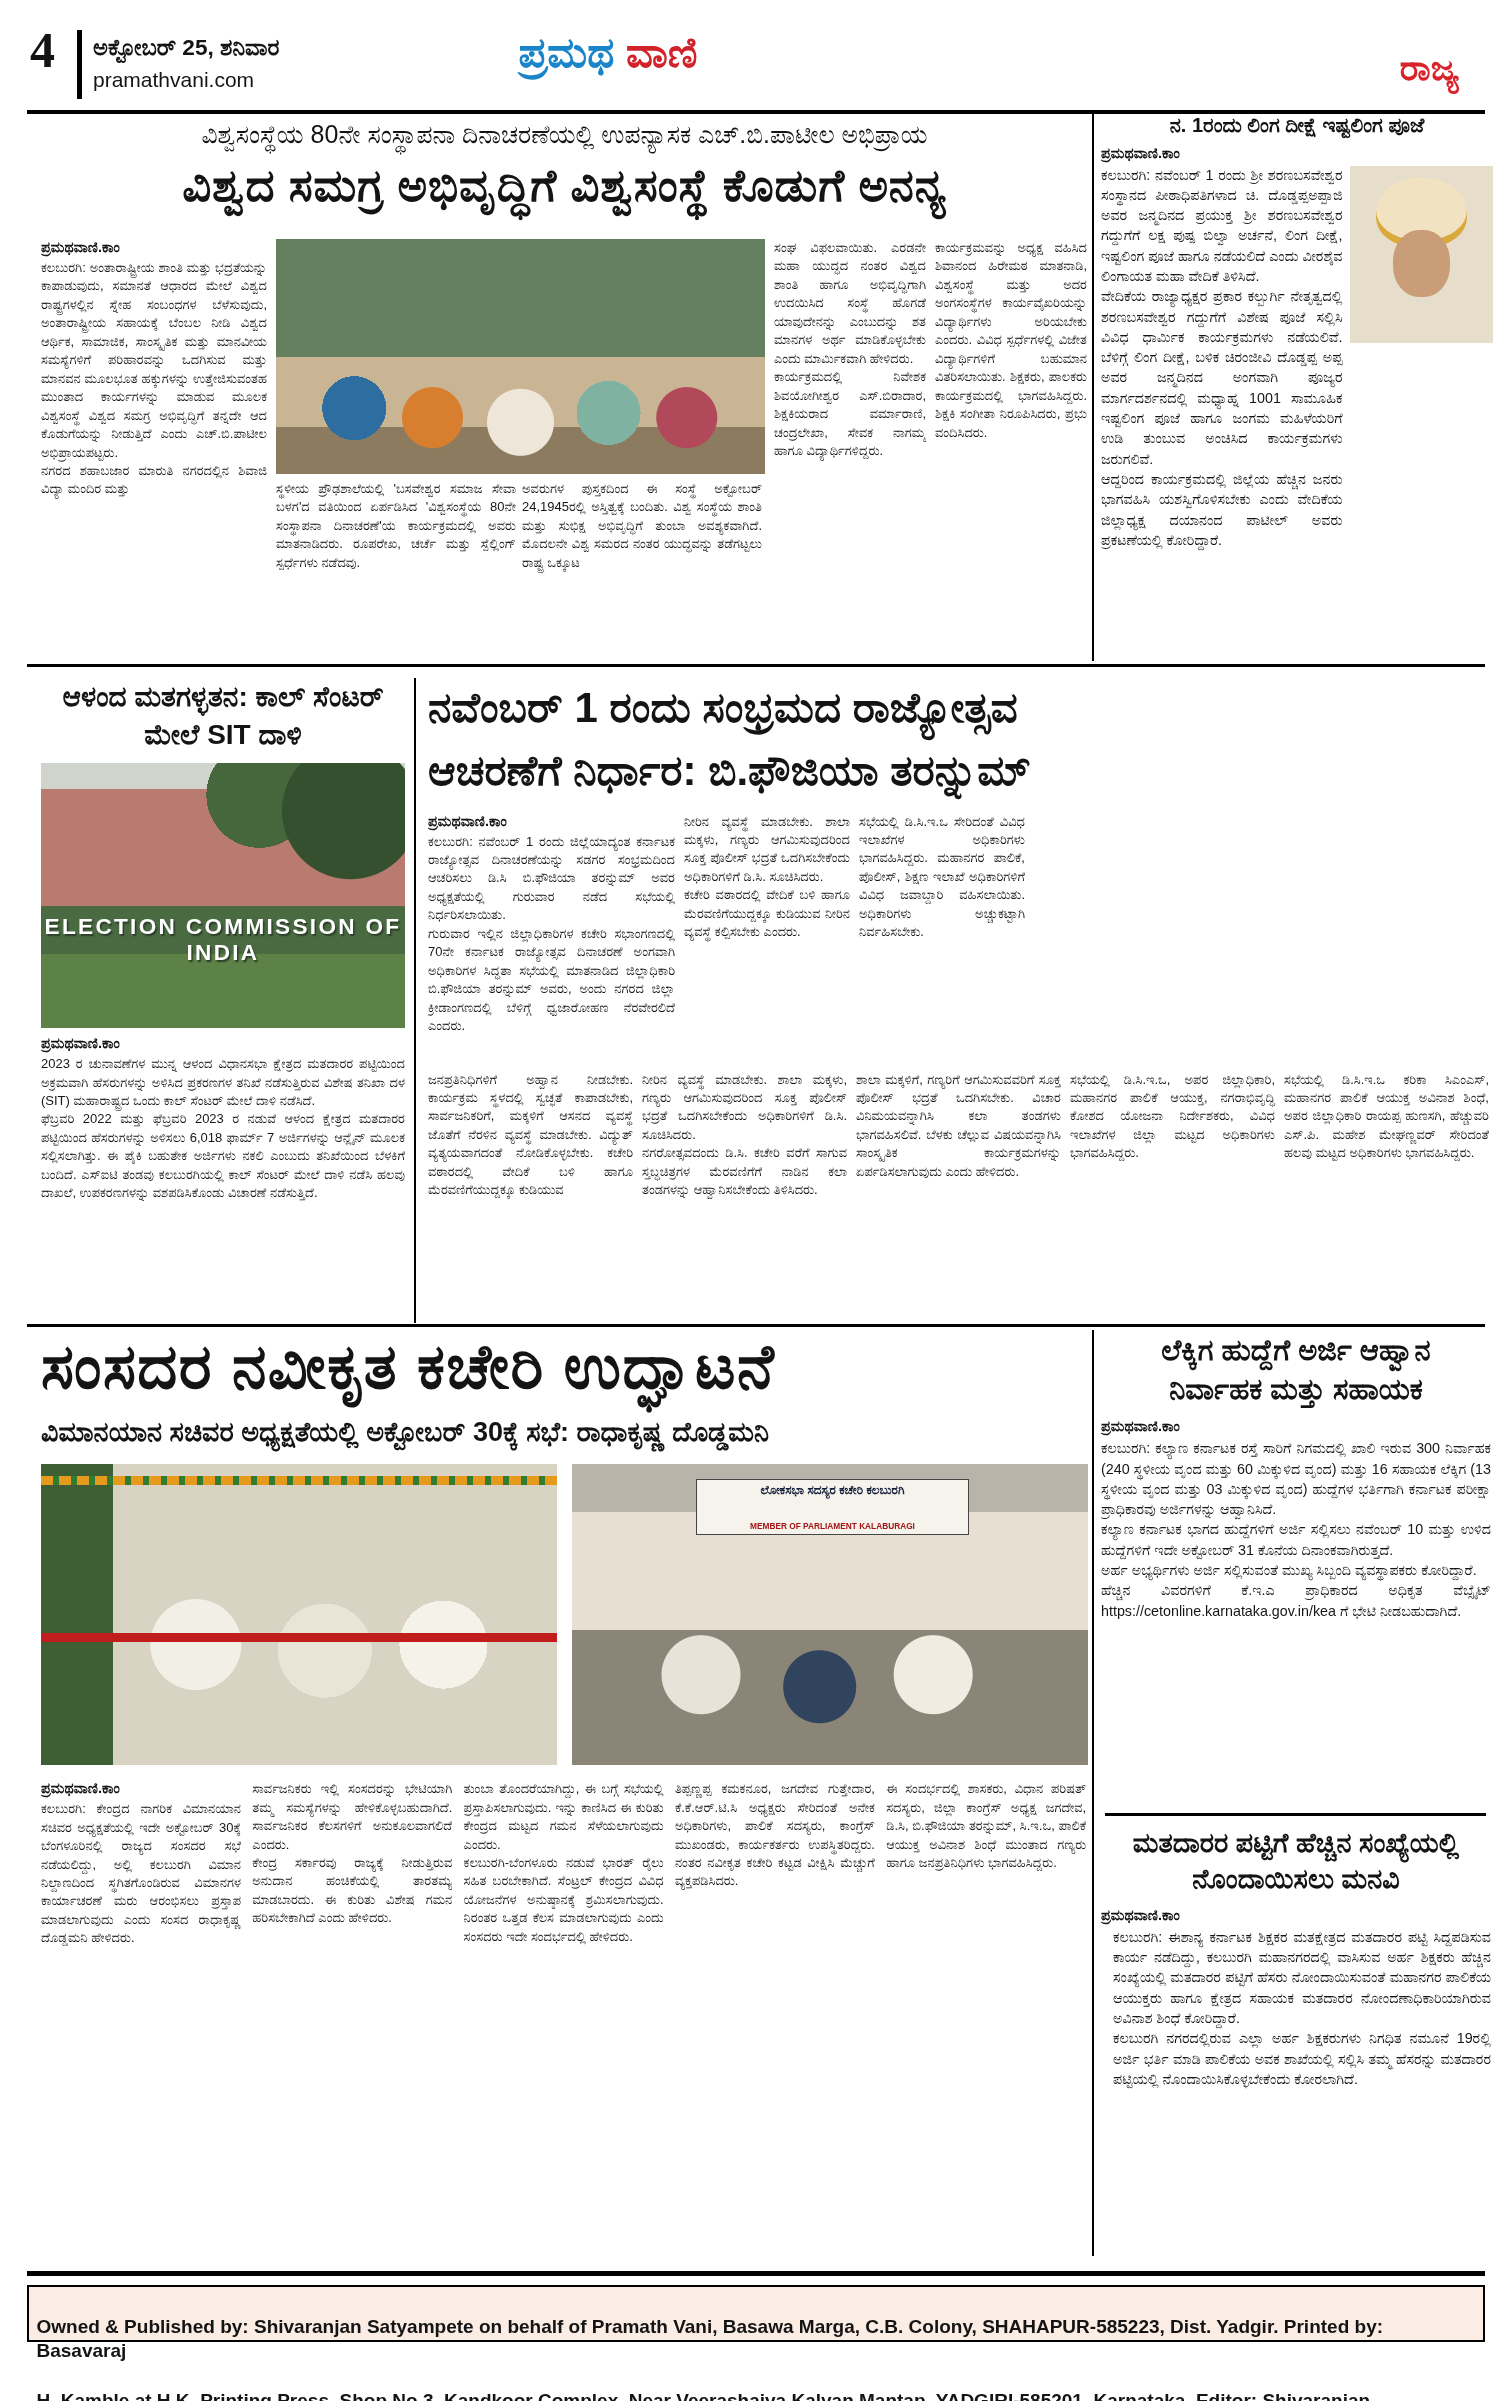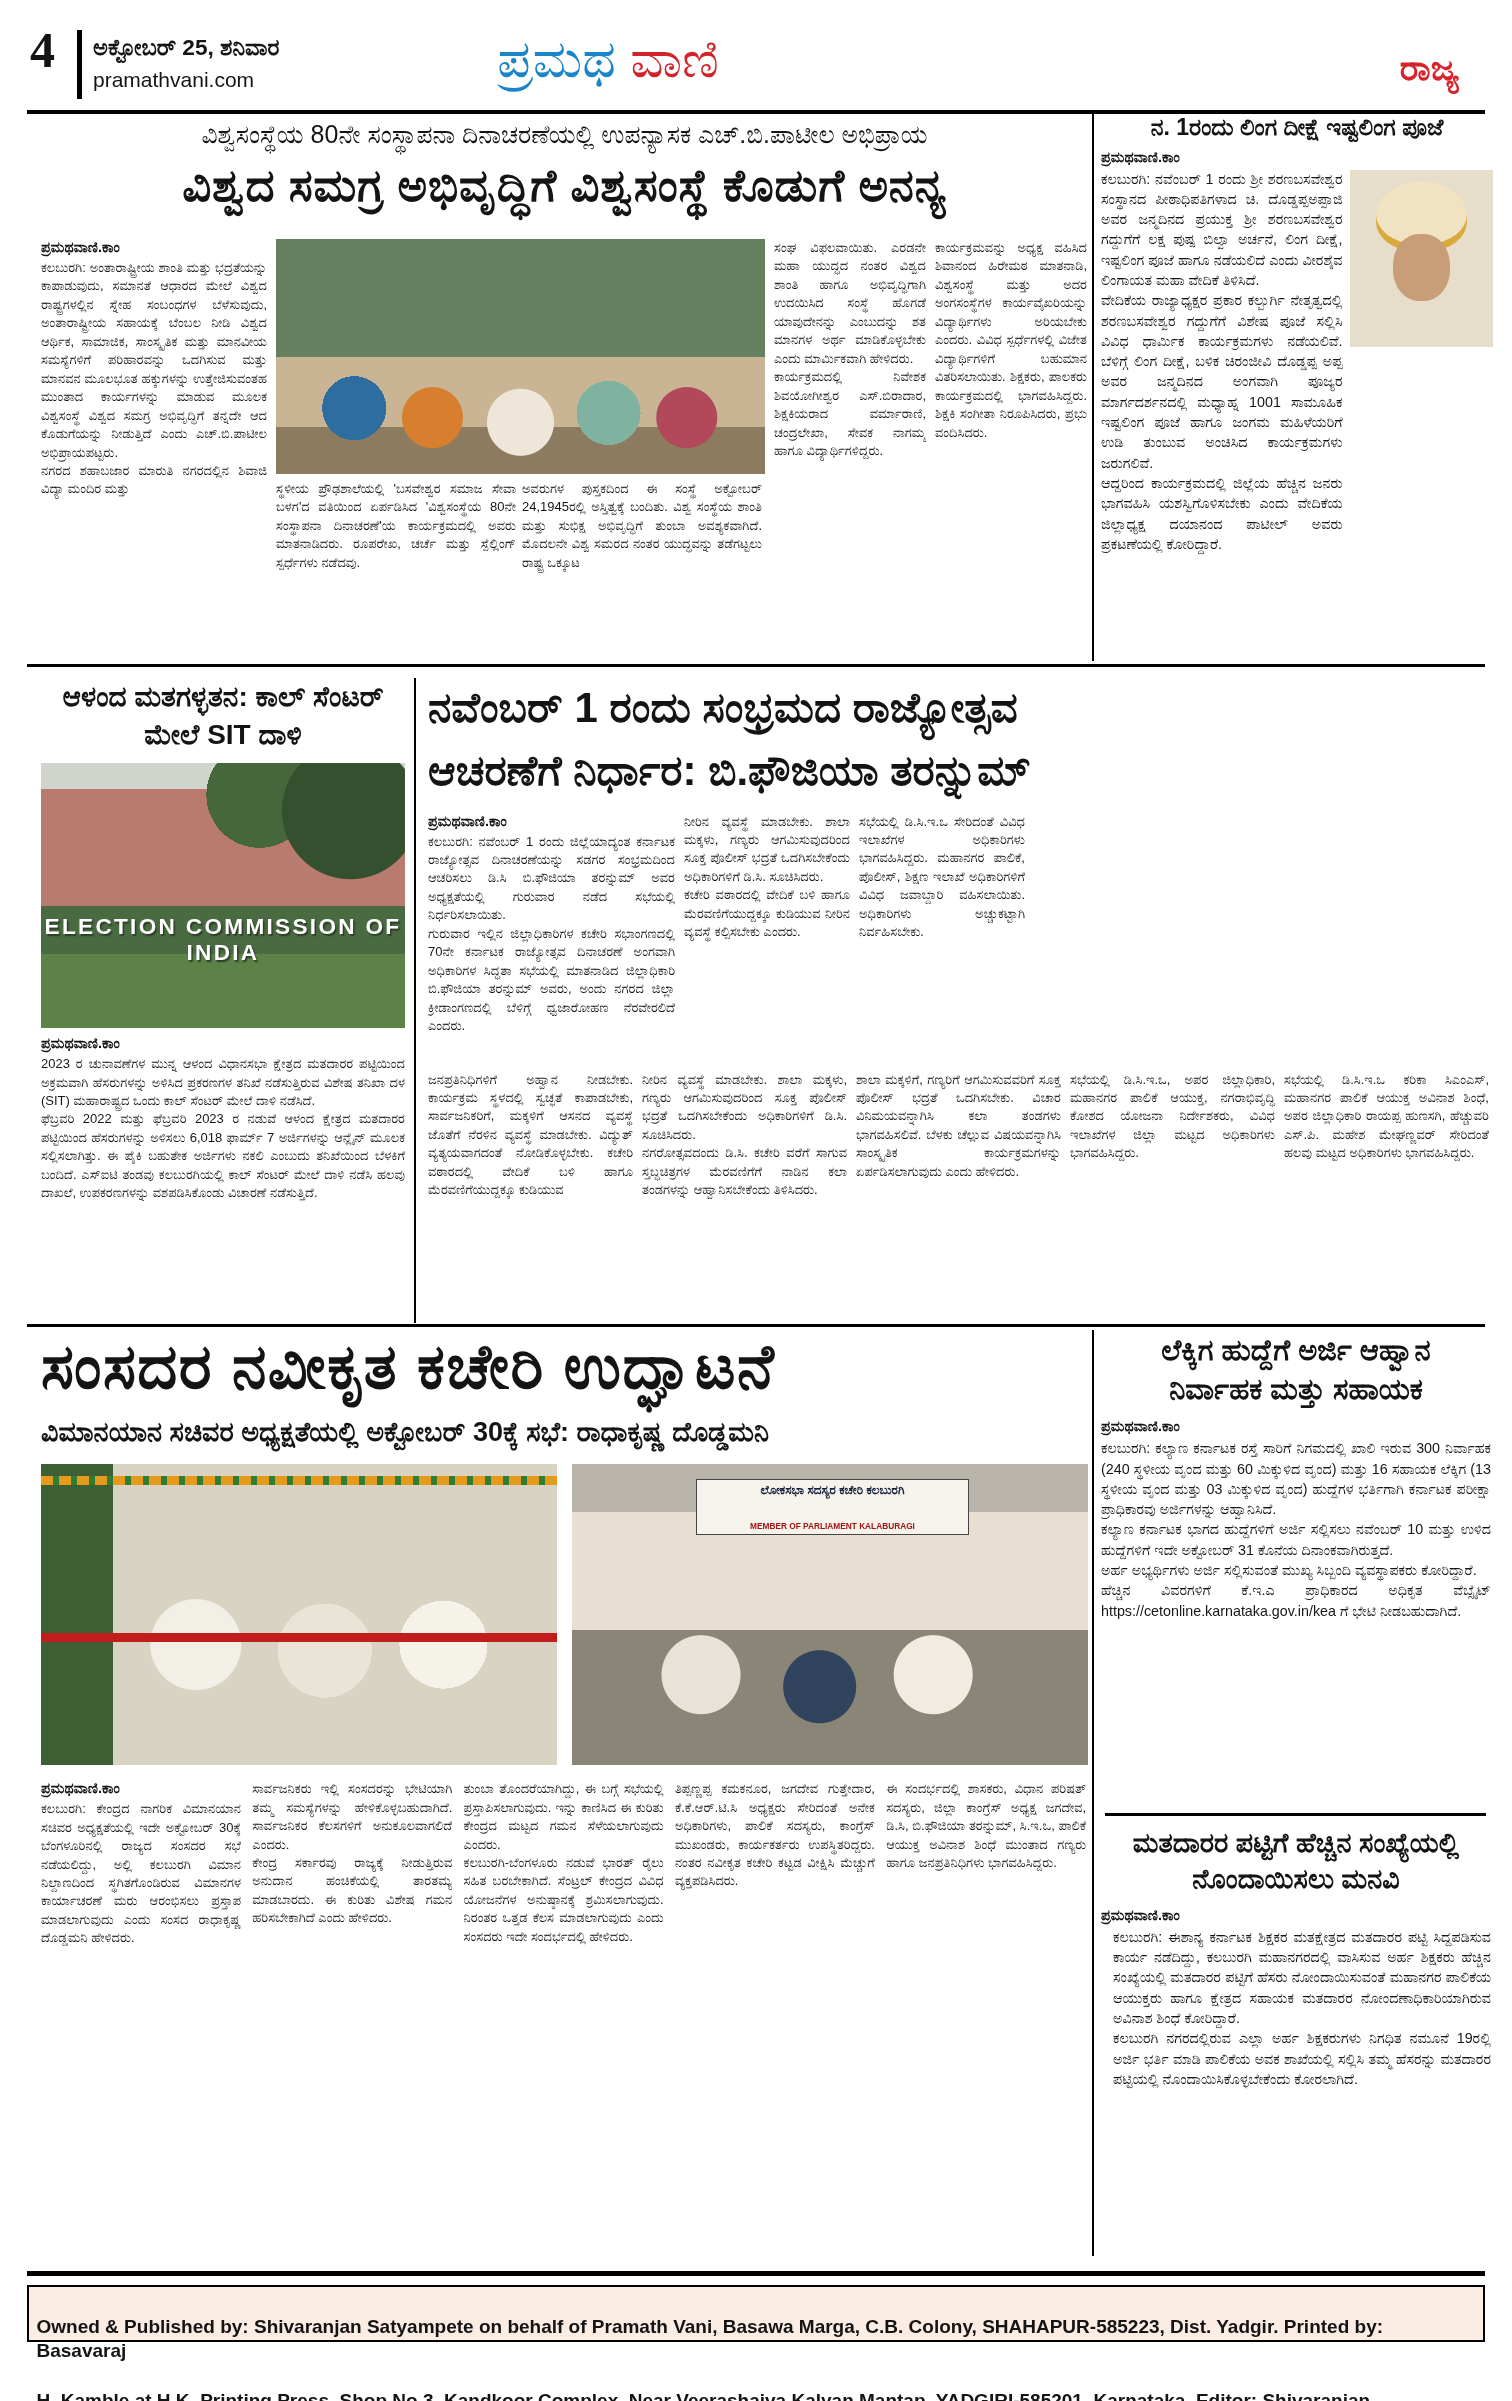--- a/index.html
+++ b/index.html
@@ -63,35 +63,35 @@
 </head>
 <body>
 
 <div id="page">
 
   <div class="abs" style="left:30px;top:21px;font-weight:bold;font-size:50px;font-family:'Liberation Serif',serif;">4</div>
   <div class="abs rule" style="left:77px;top:30px;width:4.5px;height:69px;"></div>
   <div class="abs bold" style="left:93px;top:35px;font-size:22.6px;">ಅಕ್ಟೋಬರ್ 25, ಶನಿವಾರ</div>
   <div class="abs" style="left:93px;top:68px;font-size:21px;">pramathvani.com</div>
 
-  <div class="abs center" style="left:450px;top:29px;width:316px;font-size:52px;font-weight:normal;">
+  <div class="abs center" style="left:450px;top:29px;width:316px;font-size:42px;font-weight:bold;">
     <span style="color:#1a85c8;">ಪ್ರಮಥ</span>
     <span style="color:#d2232a;">ವಾಣಿ</span>
   </div>
 
   <div class="abs bold" style="right:53px;top:48px;font-size:35px;color:#d8232a;">ರಾಜ್ಯ</div>
 
   <div class="abs rule" style="left:27px;right:27px;top:110px;height:3.8px;"></div>
 
   <div class="abs rule" style="left:1092px;top:114px;width:2.3px;height:547px;"></div>
 
   <div class="abs rule" style="left:1092px;top:1330px;width:2.3px;height:926px;"></div>
 
   <div class="abs" style="left:1101px;top:114px;width:392px;height:545px;overflow:hidden;">
-    <div class="center bold" style="font-size:23px;">ನ. 1ರಂದು ಲಿಂಗ ದೀಕ್ಷೆ ಇಷ್ಟಲಿಂಗ ಪೂಜೆ</div>
+    <div class="center bold" style="font-size:20px;">ನ. 1ರಂದು ಲಿಂಗ ದೀಕ್ಷೆ ಇಷ್ಟಲಿಂಗ ಪೂಜೆ</div>
     <div class="byline" style="margin-top:7.5px;">ಪ್ರಮಥವಾಣಿ.ಕಾಂ</div>
     <div class="ph ph-boy" style="float:right;width:143px;height:177px;margin:1.5px 0 6px 7.5px;">
       <div class="boy-turban"></div>
       <div class="boy-face"></div>
     </div>
     <div class="body-text" style="font-size:14.3px;height:482px;">ಕಲಬುರಗಿ: ನವೆಂಬರ್ 1 ರಂದು ಶ್ರೀ ಶರಣಬಸವೇಶ್ವರ ಸಂಸ್ಥಾನದ ಪೀಠಾಧಿಪತಿಗಳಾದ ಚಿ. ದೊಡ್ಡಪ್ಪಅಪ್ಪಾಜಿ ಅವರ ಜನ್ಮದಿನದ ಪ್ರಯುಕ್ತ ಶ್ರೀ ಶರಣಬಸವೇಶ್ವರ ಗದ್ದುಗೆಗೆ ಲಕ್ಷ ಪುಷ್ಪ ಬಿಲ್ವಾ ಅರ್ಚನೆ, ಲಿಂಗ ದೀಕ್ಷೆ, ಇಷ್ಟಲಿಂಗ ಪೂಜೆ ಹಾಗೂ ನಡೆಯಲಿದೆ ಎಂದು ವೀರಶೈವ ಲಿಂಗಾಯತ ಮಹಾ ವೇದಿಕೆ ತಿಳಿಸಿದೆ.
 ವೇದಿಕೆಯ ರಾಜ್ಯಾಧ್ಯಕ್ಷರ ಪ್ರಕಾರ ಕಲ್ಬುರ್ಗಿ ನೇತೃತ್ವದಲ್ಲಿ ಶರಣಬಸವೇಶ್ವರ ಗದ್ದುಗೆಗೆ ವಿಶೇಷ ಪೂಜೆ ಸಲ್ಲಿಸಿ ವಿವಿಧ ಧಾರ್ಮಿಕ ಕಾರ್ಯಕ್ರಮಗಳು ನಡೆಯಲಿವೆ. ಬೆಳಿಗ್ಗೆ ಲಿಂಗ ದೀಕ್ಷೆ, ಬಳಿಕ ಚಿರಂಜೀವಿ ದೊಡ್ಡಪ್ಪ ಅಪ್ಪ ಅವರ ಜನ್ಮದಿನದ ಅಂಗವಾಗಿ ಪೂಜ್ಯರ ಮಾರ್ಗದರ್ಶನದಲ್ಲಿ ಮಧ್ಯಾಹ್ನ 1001 ಸಾಮೂಹಿಕ ಇಷ್ಟಲಿಂಗ ಪೂಜೆ ಹಾಗೂ ಜಂಗಮ ಮಹಿಳೆಯರಿಗೆ ಉಡಿ ತುಂಬುವ ಅಂಚಿಸಿದ ಕಾರ್ಯಕ್ರಮಗಳು ಜರುಗಲಿವೆ.
 ಆದ್ದರಿಂದ ಕಾರ್ಯಕ್ರಮದಲ್ಲಿ ಜಿಲ್ಲೆಯ ಹೆಚ್ಚಿನ ಜನರು ಭಾಗವಹಿಸಿ ಯಶಸ್ವಿಗೊಳಿಸಬೇಕು ಎಂದು ವೇದಿಕೆಯ ಜಿಲ್ಲಾಧ್ಯಕ್ಷ ದಯಾನಂದ ಪಾಟೀಲ್ ಅವರು ಪ್ರಕಟಣೆಯಲ್ಲಿ ಕೋರಿದ್ದಾರೆ.</div>
   </div>
 

